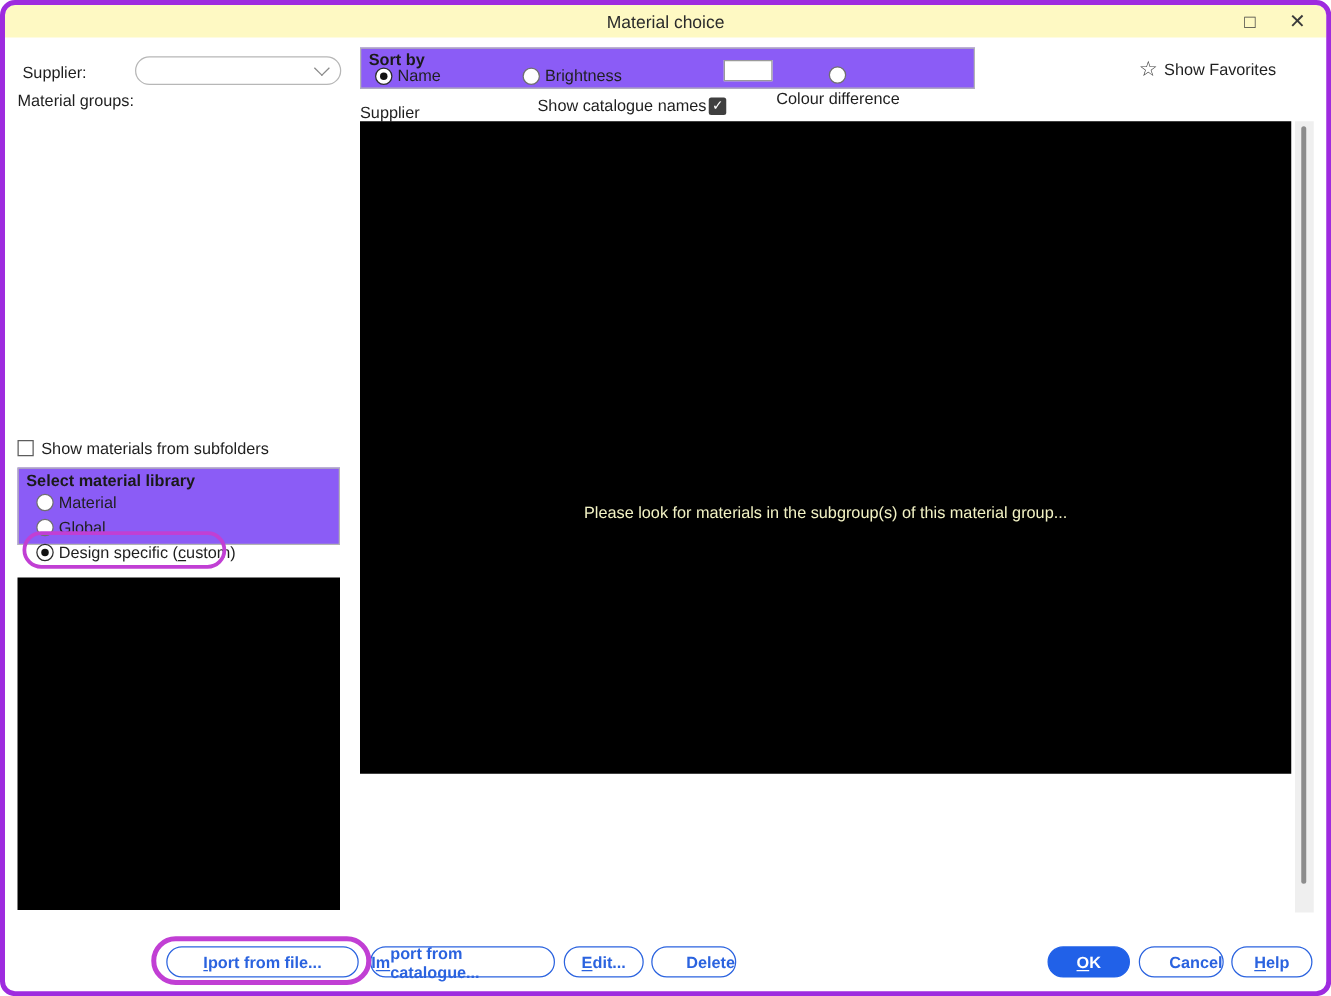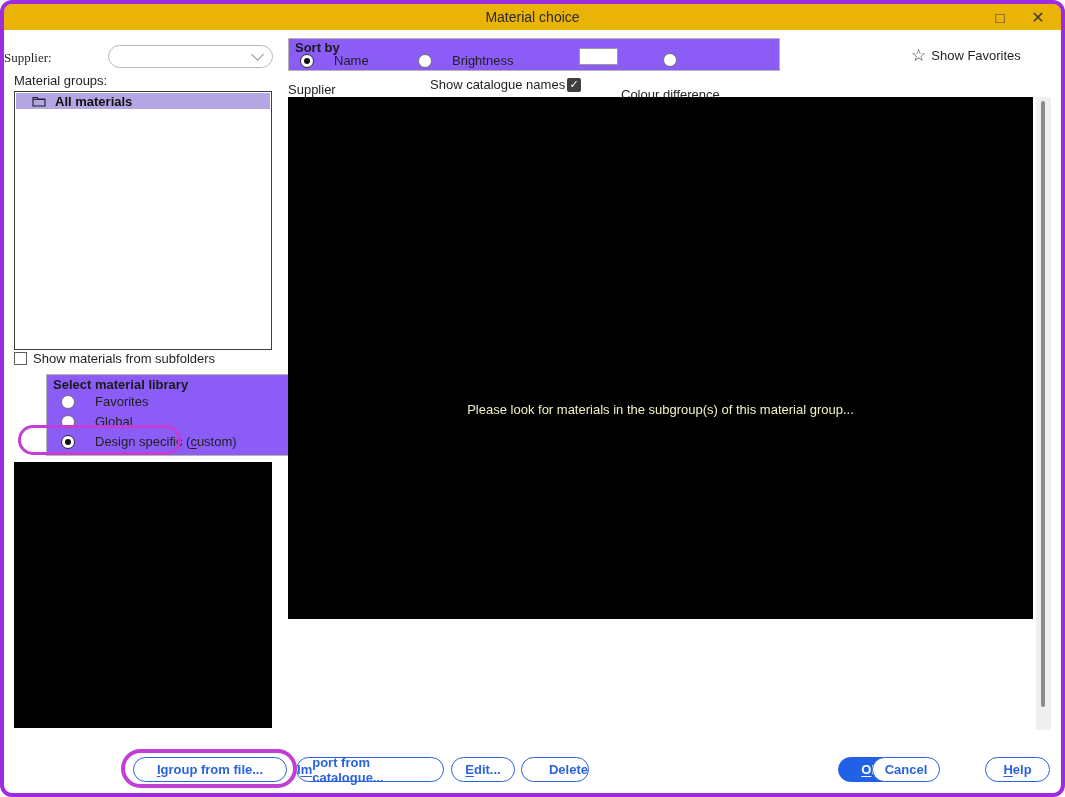--- a/index.html
+++ b/index.html
@@ -8,21 +8,21 @@
     font-family:"Liberation Sans",sans-serif;background:#fff;
     -webkit-font-smoothing:antialiased;
   }
   .abs{position:absolute;box-sizing:border-box;}
   .frame{
     position:absolute;inset:0;border:4px solid #9E2BDF;border-radius:12px;
     pointer-events:none;z-index:60;
   }
   .titlebar{
     position:absolute;left:4px;top:4px;right:4px;height:26px;
-    background:#eab308;border-radius:8px 8px 0 0;
+    background:#fef9c3;border-radius:8px 8px 0 0;
     display:flex;align-items:center;justify-content:center;z-index:5;
   }
   .title{font-size:14px;color:#2b2b2b;}
   .winbtn{
     position:absolute;top:0;height:26px;width:26px;display:flex;
     align-items:center;justify-content:center;color:#3a3a3a;font-size:15px;cursor:default;
   }
   .lbl{font-size:13px;color:#1f1f1f;white-space:nowrap;}
   
   .combo{
@@ -37,21 +37,21 @@
   .listbox{border:1px solid #3e3e3e;background:#fff;}
   .listrow{
     margin:1px;height:16px;display:flex;align-items:center;
     background:#B3A6E2;padding-left:16px;cursor:default;
   }
   .listrow .name{font-size:13px;font-weight:bold;color:#111;margin-left:9px;}
   
   .groupbox{border:1px solid #b4b4b4;background:#8b5cf6;}
   .grouptitle{position:absolute;left:6px;top:2px;font-size:13px;font-weight:bold;color:#1a1a1a;}
   
-  .radiorow{display:flex;align-items:center;gap:20px;cursor:default;text-align:center;}
+  .radiorow{display:flex;align-items:center;gap:4px;cursor:default;text-align:center;}
   .radio{
     width:12px;height:12px;border:1px solid #6f6f6f;border-radius:50%;
     background:#fff;display:inline-flex;align-items:center;justify-content:center;flex:0 0 auto;
   }
   .radio.checked{border-color:#2b2b2b;}
   .radio .dot{width:6px;height:6px;border-radius:50%;background:transparent;}
   .radio.checked .dot{background:#111;}
   
   .cbox{width:11px;height:11px;border:1px solid #5d5d5d;background:#fff;flex:0 0 auto;}
   .cbox.checked{
@@ -81,51 +81,42 @@
 <body>
 
 <div id="app">
 
   <div class="titlebar">
     <span class="title">Material choice</span>
     <span class="winbtn" style="right:48px;">□</span>
     <span class="winbtn" style="right:10px;font-size:16px;">✕</span>
   </div>
 
-  <span class="abs lbl" style="left:4px;top:50px;font-family:Liberation Serif, serif;">Supplier:</span>
+  <span class="abs lbl" style="left:18px;top:50px;">Supplier:</span>
 
   <div class="abs combo" style="left:108px;top:45px;width:165px;height:23px;">
     <span style="flex:1;font-size:13px;"></span>
     <span class="chev"></span>
   </div>
 
   <span class="abs lbl" style="left:14px;top:73px;">Material groups:</span>
 
-  <div class="abs listbox" style="left:14px;top:91px;width:258px;height:259px;">
-    <div class="listrow">
-      <svg width="14" height="12" viewBox="0 0 14 12">
-        <path d="M1 2.5 h4.2 l1.2 1.8 H13 V11 H1 Z" fill="none" stroke="#1c1c2e" stroke-width="1.1"></path>
-        <path d="M1 4.3 H13" stroke="#1c1c2e" stroke-width="1.1"></path>
-      </svg>
-      <span class="name">All materials</span>
-    </div>
-  </div>
 
   <div class="abs" style="left:14px;top:351px;display:flex;align-items:center;gap:6px;">
     <span class="cbox"></span>
     <span class="lbl">Show materials from subfolders</span>
   </div>
 
-  <div class="abs groupbox" style="left:14px;top:374px;width:258px;height:82px;margin-left:32px;">
+  <div class="abs groupbox" style="left:14px;top:374px;width:258px;height:62px;">
     <span class="grouptitle">Select material library</span>
     <div class="abs radiorow" style="left:14px;top:19px;">
       <span class="radio">
           <span class="dot"></span>
         </span>
-      <span class="lbl"><span></span><span class="mn"></span><span>Favorites</span></span>
+      <span class="lbl"><span></span><span class="mn"></span><span>Material</span></span>
     </div>
     <div class="abs radiorow" style="left:14px;top:39px;">
       <span class="radio">
           <span class="dot"></span>
         </span>
       <span class="lbl"><span></span><span class="mn"></span><span>Global</span></span>
     </div>
     <div class="abs radiorow" style="left:14px;top:59px;">
       <span class="radio checked">
           <span class="dot"></span>
@@ -180,21 +171,21 @@
   </div>
 
   <div class="abs scrolltrack" style="left:1036px;top:97px;width:15px;height:633px;">
     <div class="scrollthumb" style="top:4px;height:606px;"></div>
   </div>
 
 
   <div class="abs pill" style="left:133px;top:757px;width:154px;">
     <span></span>
       <span class="mn">I</span>
-      <span>group from file...</span>
+      <span>port from file...</span>
   </div>
 
   <div class="abs annot" style="left:121px;top:749px;width:176px;height:39px;border-radius:20px;border-width:4px;"></div>
 
   <div class="abs pill" style="left:296px;top:757px;width:148px;">
     <span>I</span>
       <span class="mn">m</span>
       <span>port from catalogue...</span>
   </div>
 
@@ -209,21 +200,21 @@
       <span class="mn"></span>
       <span>Delete</span>
   </div>
 
   <div class="abs pill primary" style="left:838px;top:757px;width:66px;">
     <span></span>
       <span class="mn">O</span>
       <span>K</span>
   </div>
 
-  <div class="abs pill" style="left:872px;top:757px;width:68px;">
+  <div class="abs pill" style="left:911px;top:757px;width:68px;justify-content:flex-end;">
     <span></span>
       <span class="mn"></span>
       <span>Cancel</span>
   </div>
 
   <div class="abs pill" style="left:985px;top:757px;width:65px;">
     <span></span>
       <span class="mn">H</span>
       <span>elp</span>
   </div>

